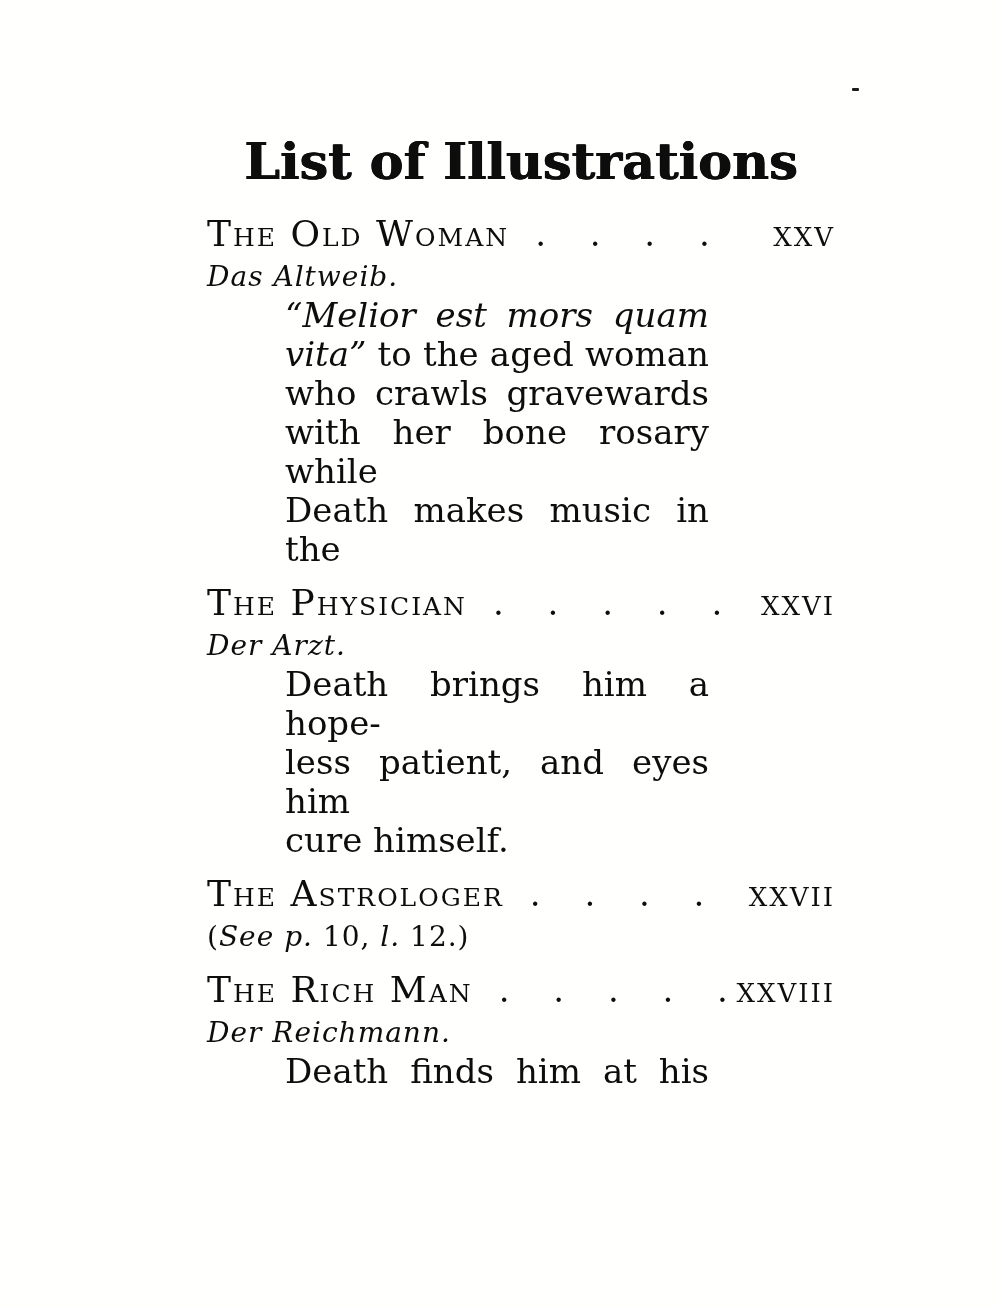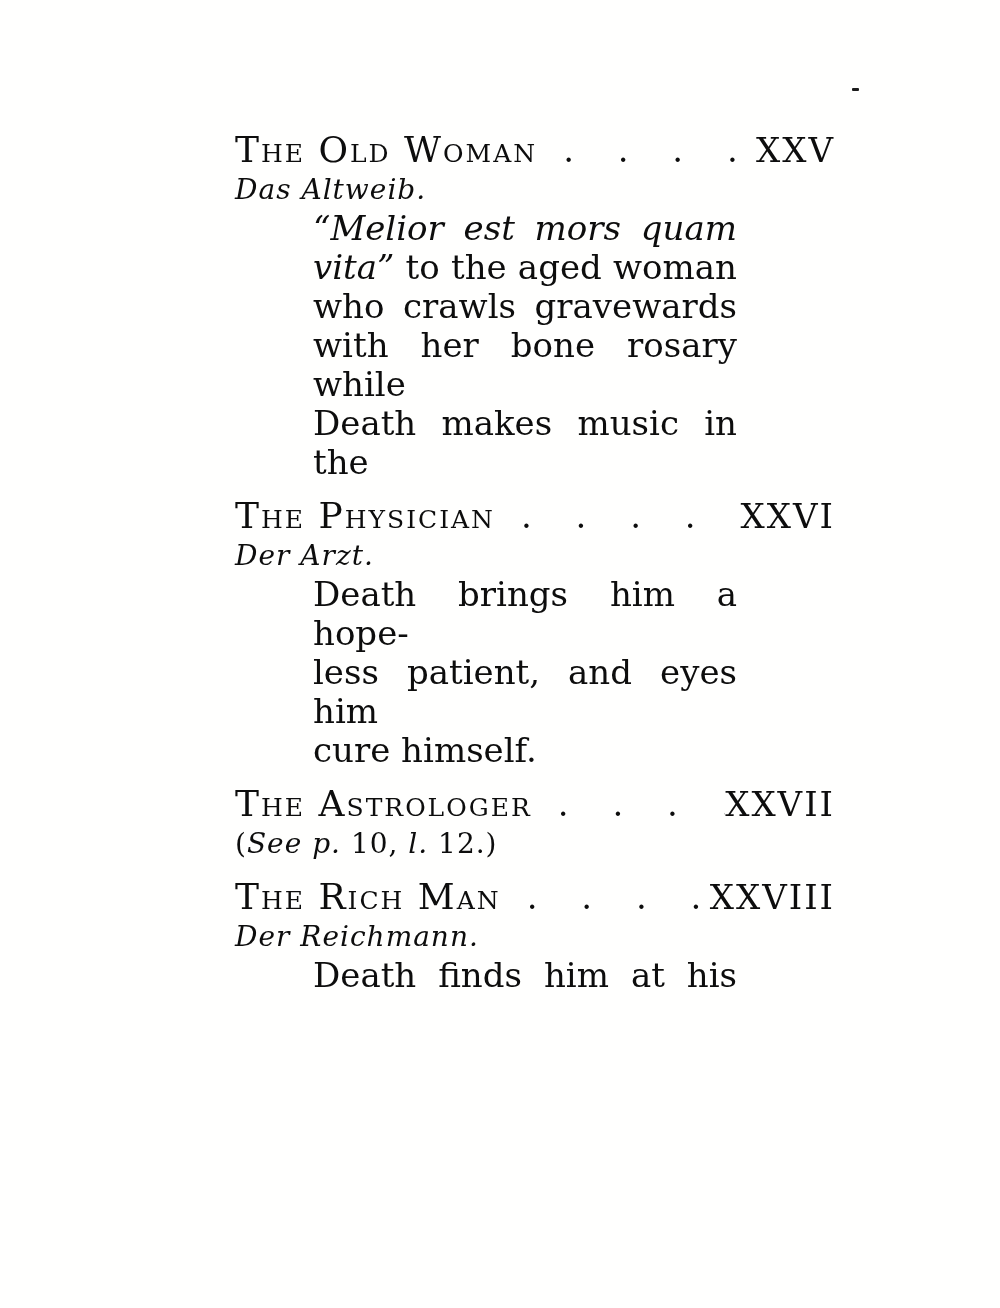--- a/index.html
+++ b/index.html
@@ -26,21 +26,21 @@
     text-align: center;
     font-size: 51px;
     font-weight: bold;
     line-height: 62px;
     letter-spacing: 0px;
     margin-bottom: 22px;
     white-space: nowrap;
     
     text-shadow: 0.6px 0 0 #0d0d0d, -0.3px 0 0 #0d0d0d;
   }
-  .entry { margin-bottom: 14px; margin-left: 28px; }
+  .entry { margin-bottom: 14px; }
   .hrow {
     display: flex;
     align-items: baseline;
     font-size: 36px;
     line-height: 39px;
     white-space: nowrap;
   }
   .etitle {
     font-variant: small-caps;
     letter-spacing: 2px;
@@ -48,21 +48,21 @@
   .leader {
     flex: 1;
     overflow: hidden;
     white-space: nowrap;
     word-spacing: 33px;
     padding-left: 26px;
     padding-right: 14px;
     font-size: 34px;
   }
   .numeral {
-    font-size: 34px;
+    font-size: 26px;
     letter-spacing: 2px;
     text-align: right;
   }
   .subtitle {
     font-size: 28px;
     line-height: 39px;
     font-style: italic;
     letter-spacing: 1px;
   }
   .subtitle .up { font-style: normal; }
@@ -89,20 +89,21 @@
   }
 </style>
 </head>
 <body>
 
 <div class="page">
   <div class="speck"></div>
 
   <div class="content">
 
+    <div class="doc-title">List of Illustrations</div>
 
     <div class="entry">
       <div class="hrow">
         <span class="etitle">The Old Woman</span>
         <span class="leader">. . . .</span>
         <span class="numeral">XXV</span>
       </div>
       <div class="subtitle">Das Altweib.</div>
       <div class="desc">
         <div class="dline"><span class="it">“Melior est mors quam</span></div>

